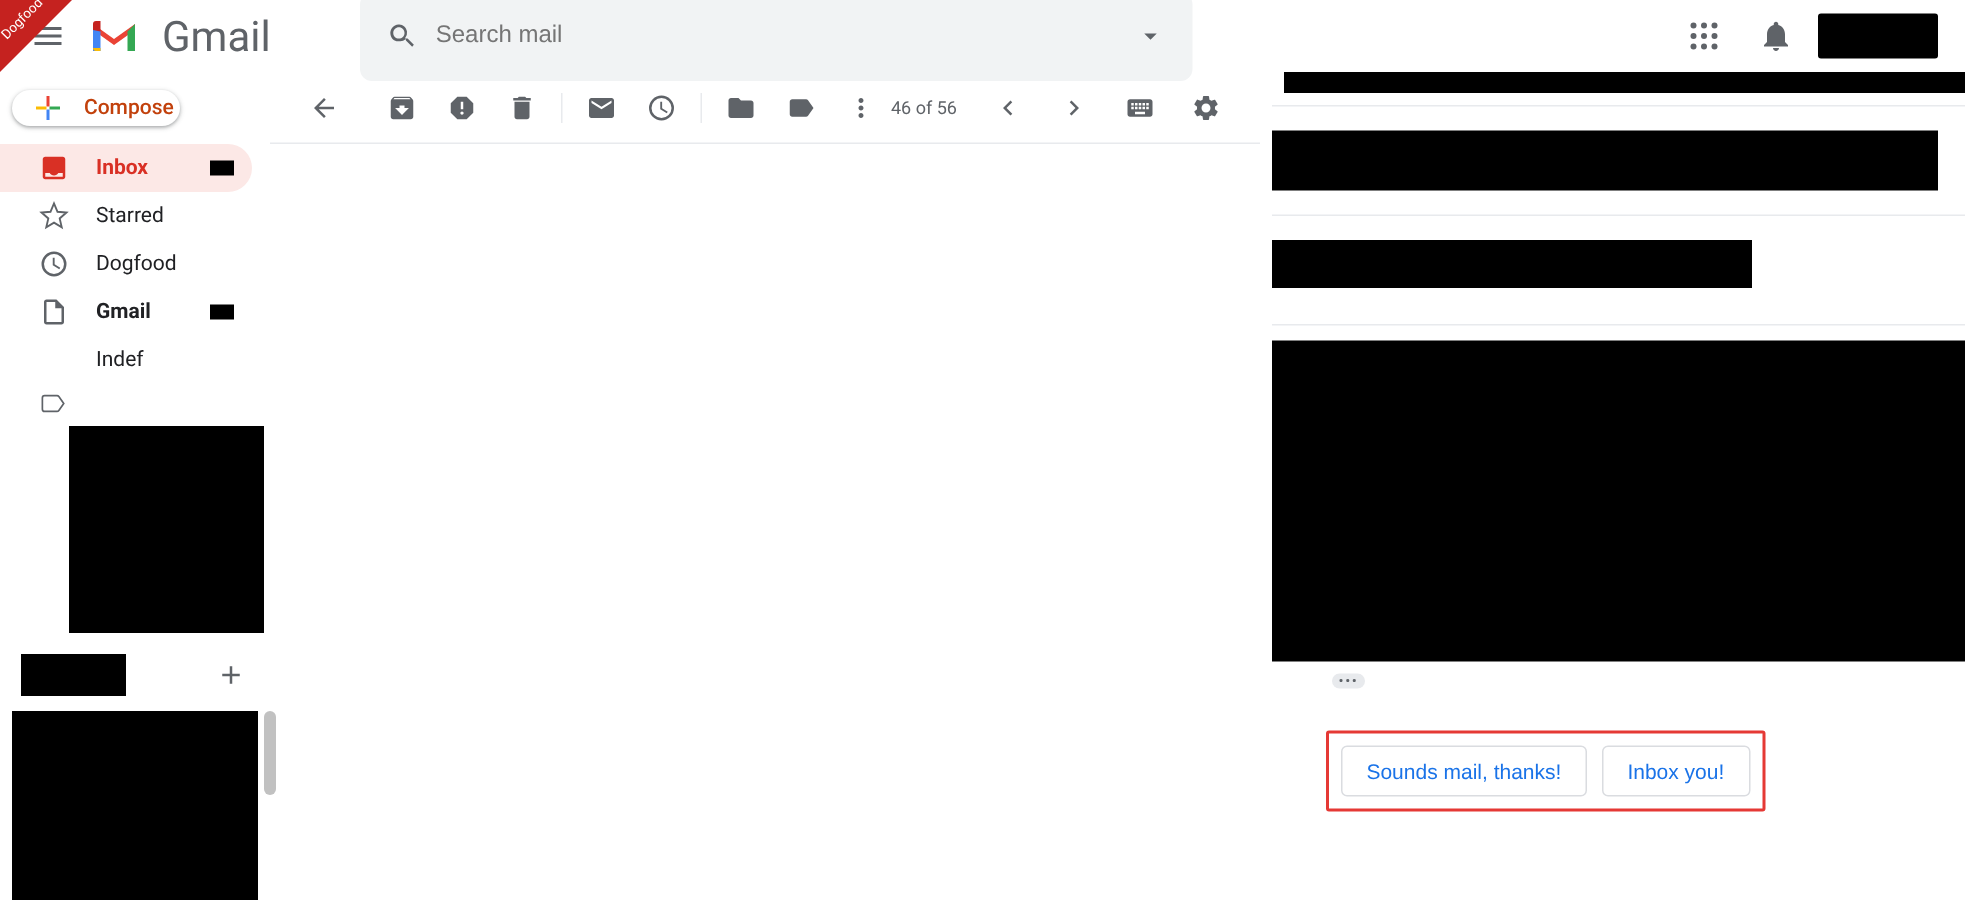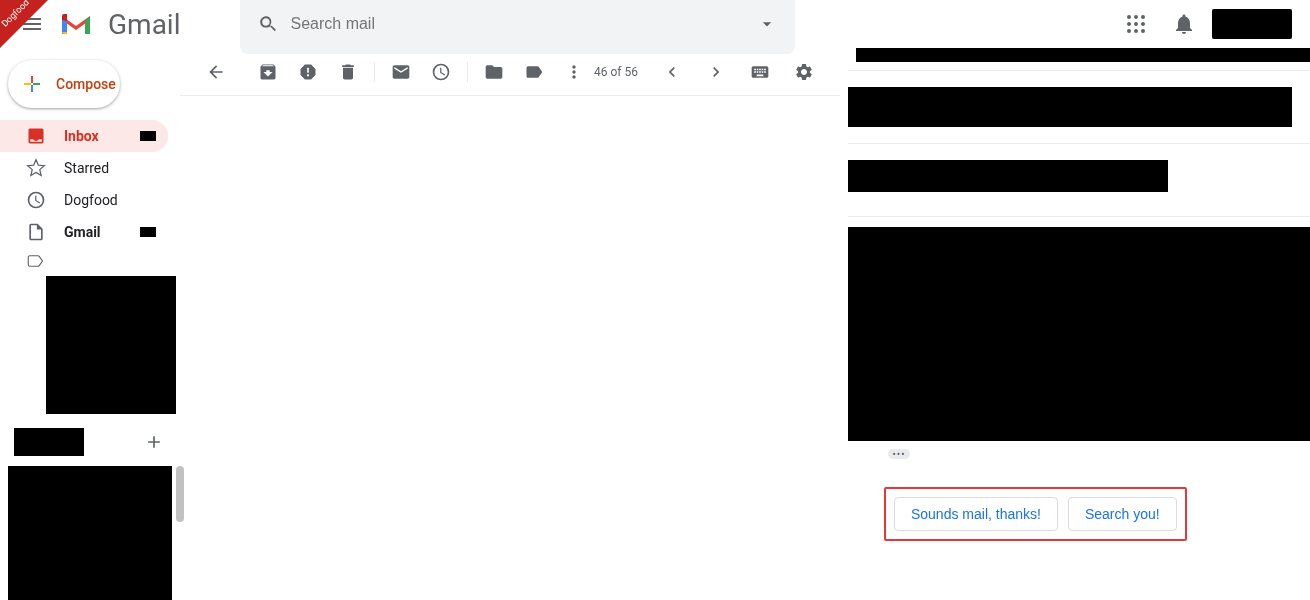--- a/index.html
+++ b/index.html
@@ -203,20 +203,26 @@
             <path d="M12 2a10 10 0 100 20 10 10 0 000-20zm0 18a8 8 0 110-16 8 8 0 010 16zm.5-13H11v6l5.2 3.2.8-1.3-4.5-2.7V7z"></path>
           </svg>
         <span class="nav-label">Dogfood</span>
       </div>
       <div class="nav-item bold">
         <svg viewBox="0 0 24 24">
             <path d="M14 2H6c-1.1 0-2 .9-2 2v16c0 1.1.9 2 2 2h12c1.1 0 2-.9 2-2V8l-6-6zM6 20V4h7v5h5v11H6z"></path>
           </svg>
         <span class="nav-label">Gmail</span>
         <span class="nav-badge"></span>
+      </div>
+      <div class="nav-item">
+        <svg viewBox="0 0 24 24">
+            <path fill="none" d="M0 0h24v24H0z"></path>
+          </svg>
+        <span class="nav-label">Indef</span>
       </div>
 
       <div class="label-item">
         <svg viewBox="0 0 24 24">
             <path d="M17.63 5.84C17.27 5.33 16.67 5 16 5L5 5.01C3.9 5.01 3 5.9 3 7v10c0 1.1.9 1.99 2 1.99L16 19c.67 0 1.27-.33 1.63-.84L22 12l-4.37-6.16z" fill="none" stroke="#5f6368" stroke-width="1.5"></path>
           </svg>
       </div>
       <div class="label-redact"></div>
     </div>
 
@@ -360,21 +366,21 @@
                 <svg viewBox="0 0 24 24">
                     <path d="M12 8c1.1 0 2-.9 2-2s-.9-2-2-2-2 .9-2 2 .9 2 2 2zm0 2c-1.1 0-2 .9-2 2s.9 2 2 2 2-.9 2-2-.9-2-2-2zm0 6c-1.1 0-2 .9-2 2s.9 2 2 2 2-.9 2-2-.9-2-2-2z"></path>
                   </svg>
               </div>
             </div>
           </div>
           <div class="trimmed">•••</div>
 
           <div class="smart-replies-wrap">
             <button class="smart-reply">Sounds mail, thanks!</button>
-            <button class="smart-reply">Search you!</button>
+            <button class="smart-reply">Inbox you!</button>
           </div>
 
           
 
           
         </div>
       </div>
 
       <div class="main-scroll">
         <div class="main-scroll-thumb"></div>

